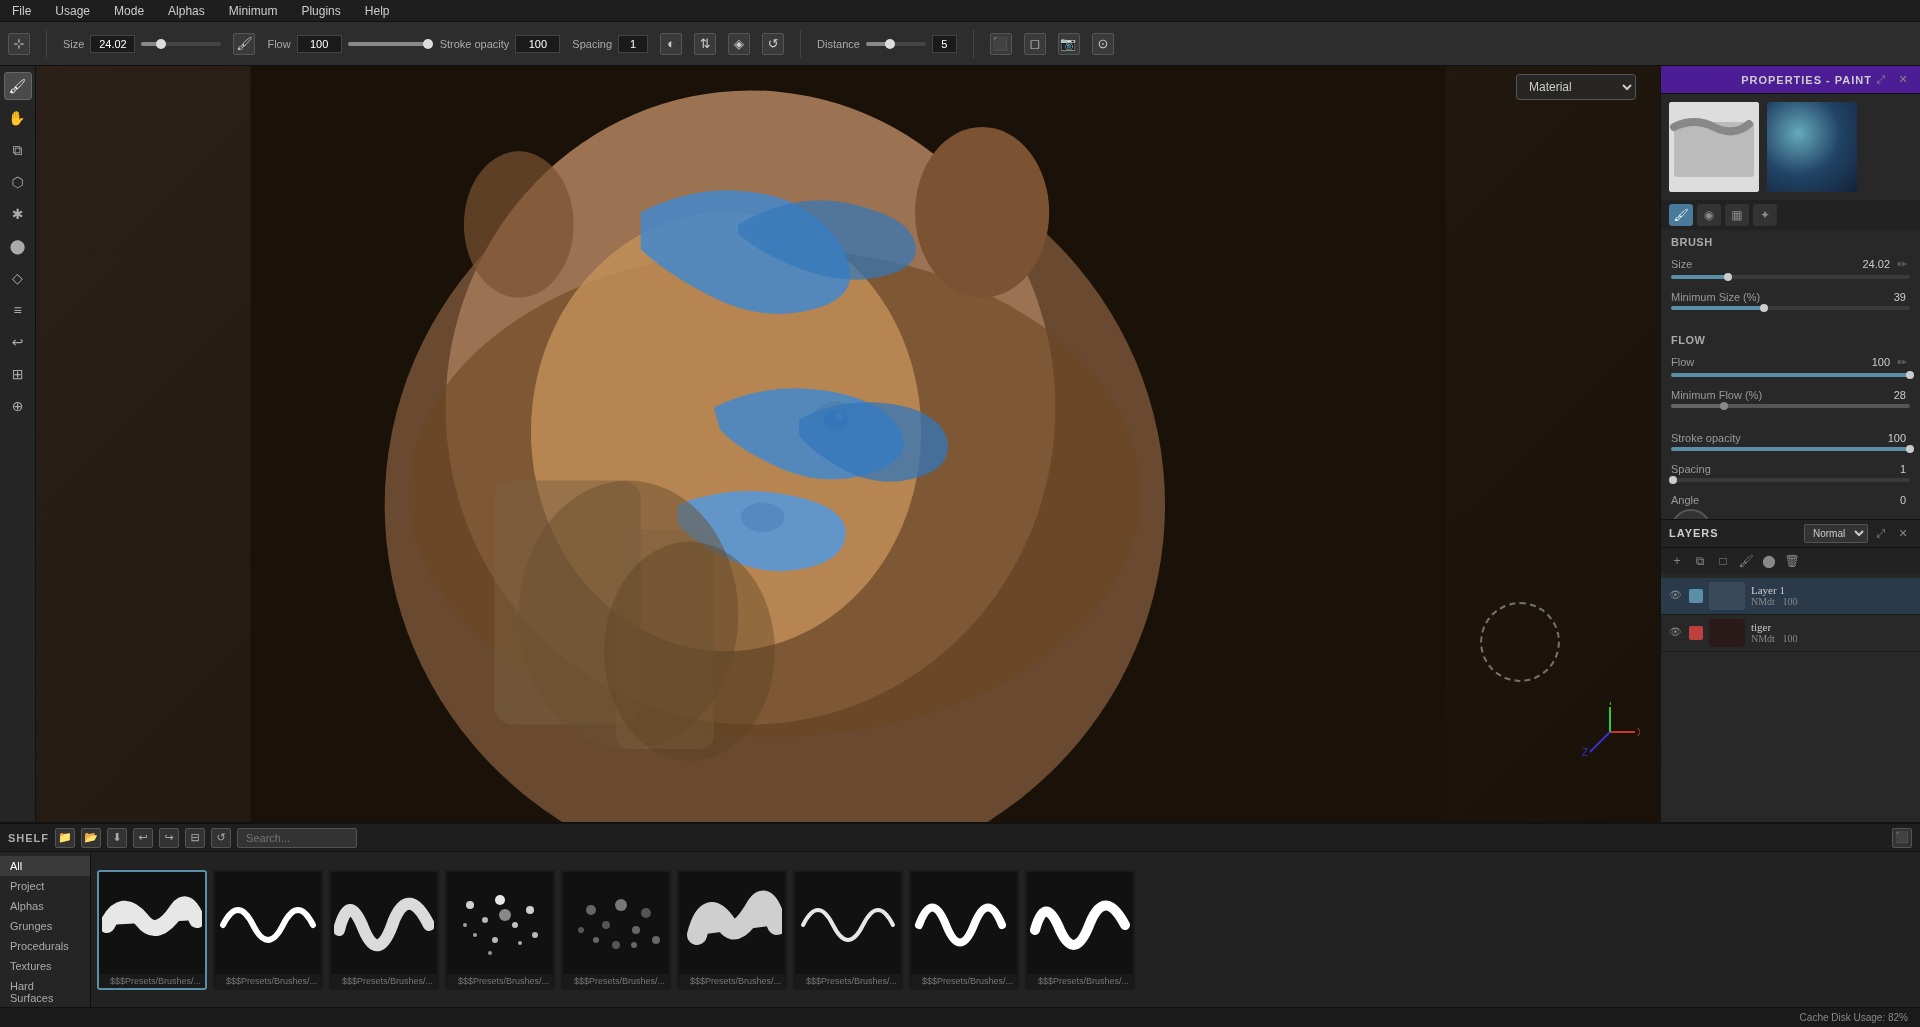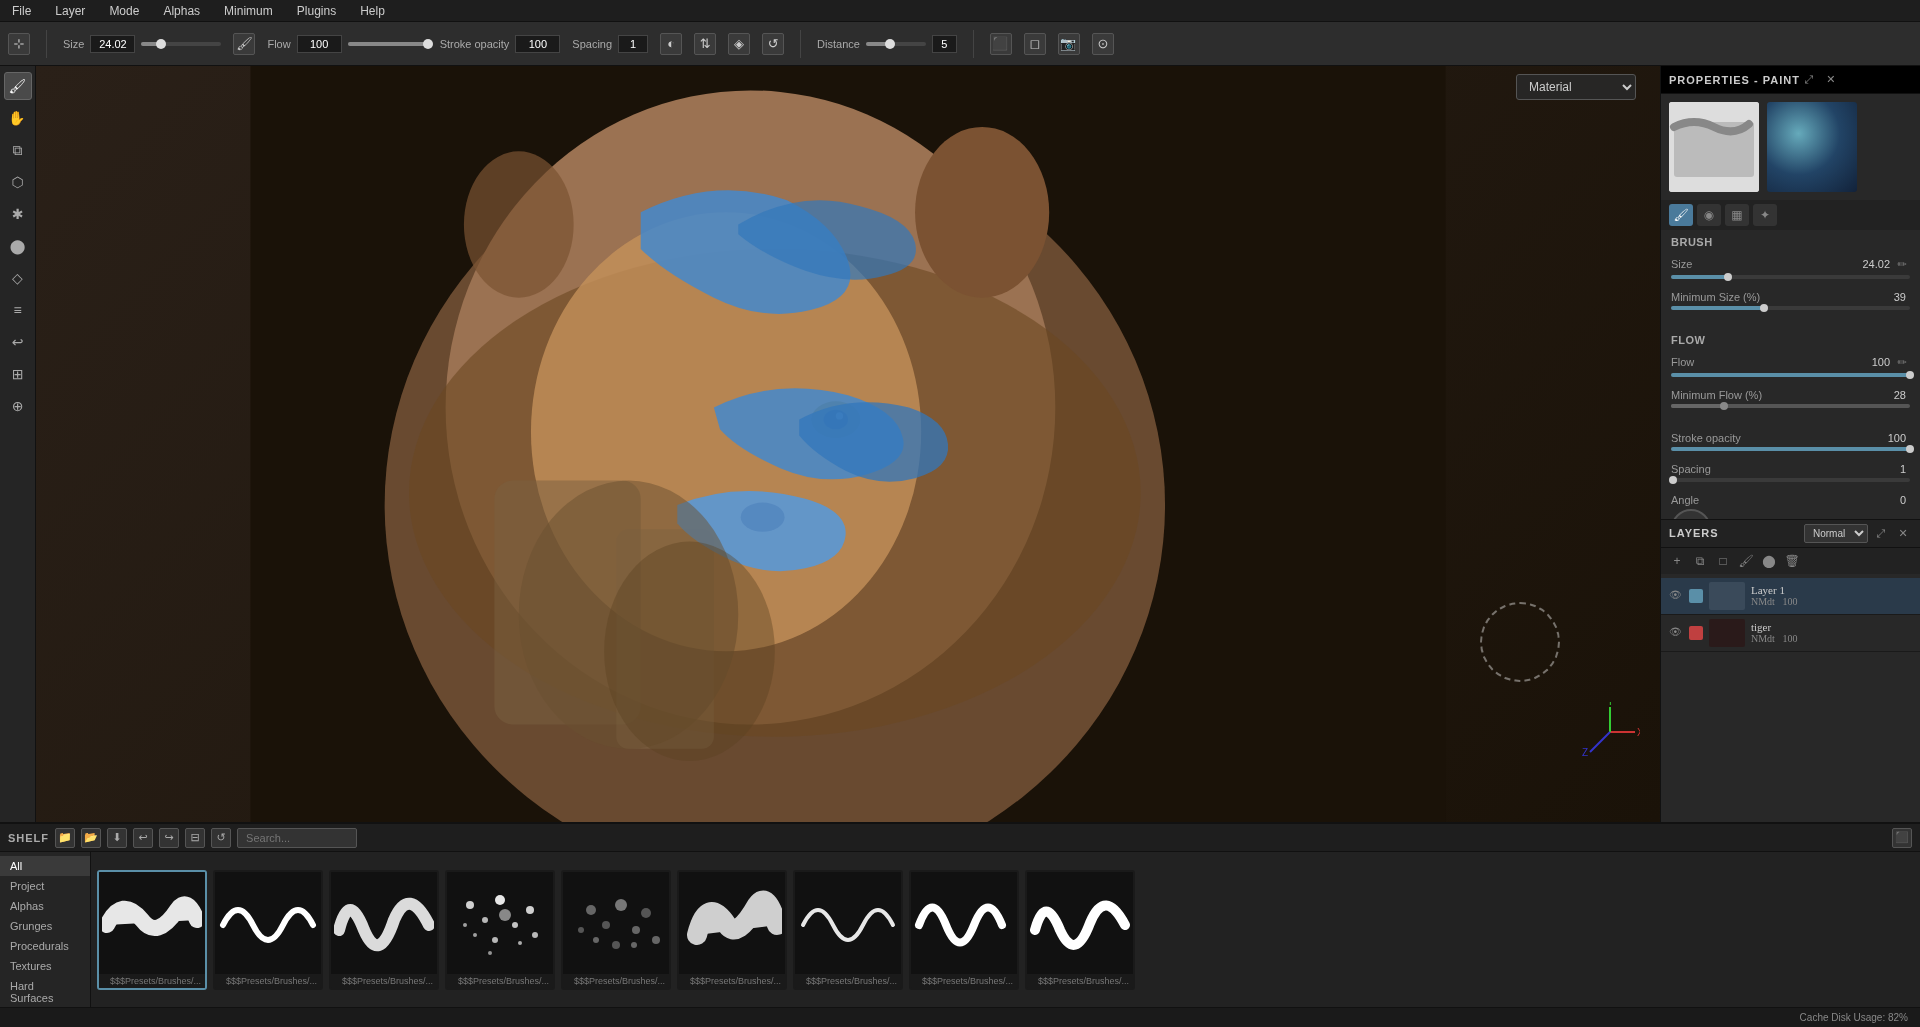--- a/index.html
+++ b/index.html
@@ -194,22 +194,22 @@
     
     .properties-panel {
       flex: 0 0 auto;
       max-height: 60%;
       overflow-y: auto;
       border-bottom: 1px solid #111;
     }
     .panel-header {
       display: flex;
       align-items: center;
-      justify-content: flex-start;
-      background: #000000;
+      justify-content: flex-end;
+      background: #4c1d95;
       padding: 5px 8px;
       border-bottom: 1px solid #111;
       height: 28px;
     }
     .panel-title {
       color: #ccc;
       font-size: 11px;
       font-weight: bold;
       letter-spacing: 1px;
     }
@@ -577,21 +577,21 @@
       display: inline-flex;
       align-items: center;
       justify-content: center;
     }
   </style>
 </head>
 <body>
 
 <div class="menu-bar">
   <span class="menu-item">File</span>
-  <span class="menu-item">Layer</span>
+  <span class="menu-item">Usage</span>
   <span class="menu-item">Mode</span>
   <span class="menu-item">Alphas</span>
   <span class="menu-item">Minimum</span>
   <span class="menu-item">Plugins</span>
   <span class="menu-item">Help</span>
 </div>
 
 <div class="toolbar">
   <div class="toolbar-icon">⊹</div>
   <div class="separator"></div>

